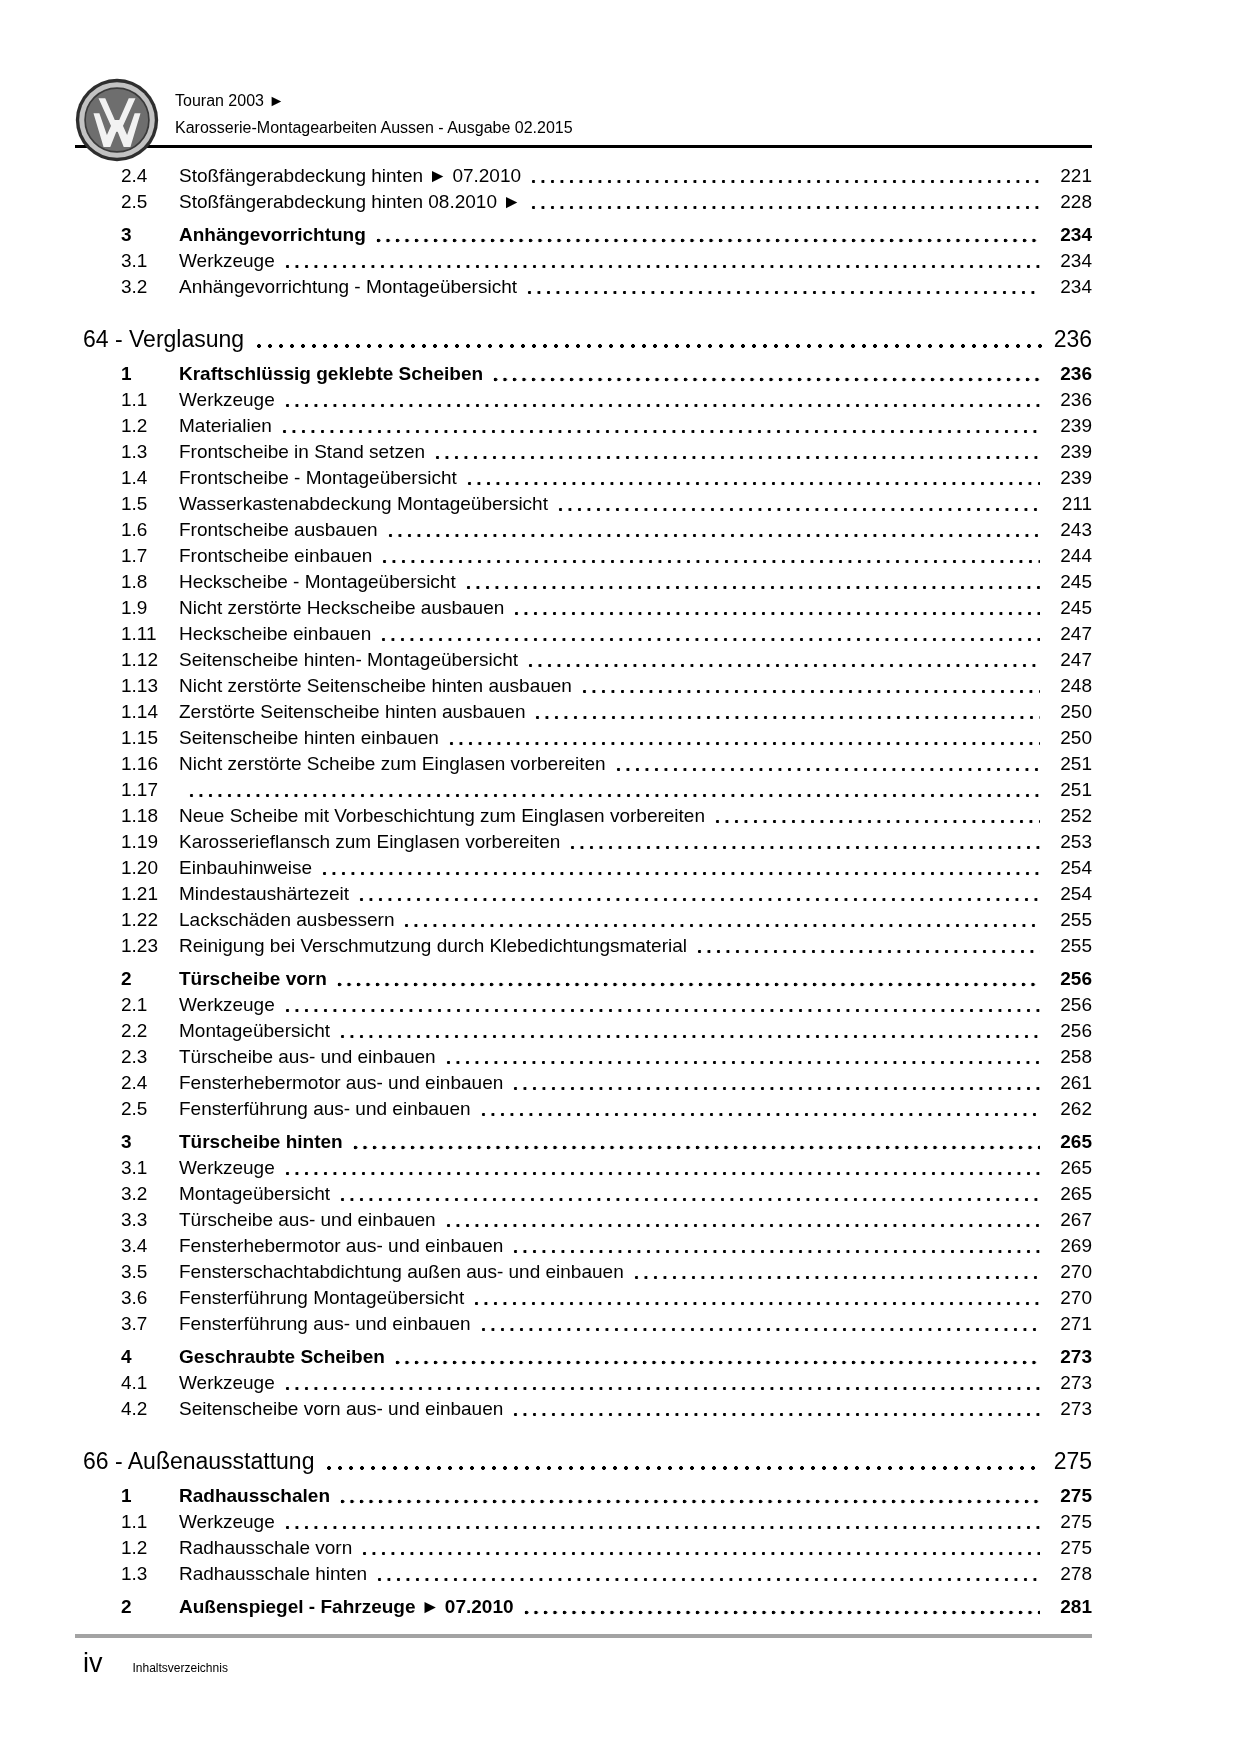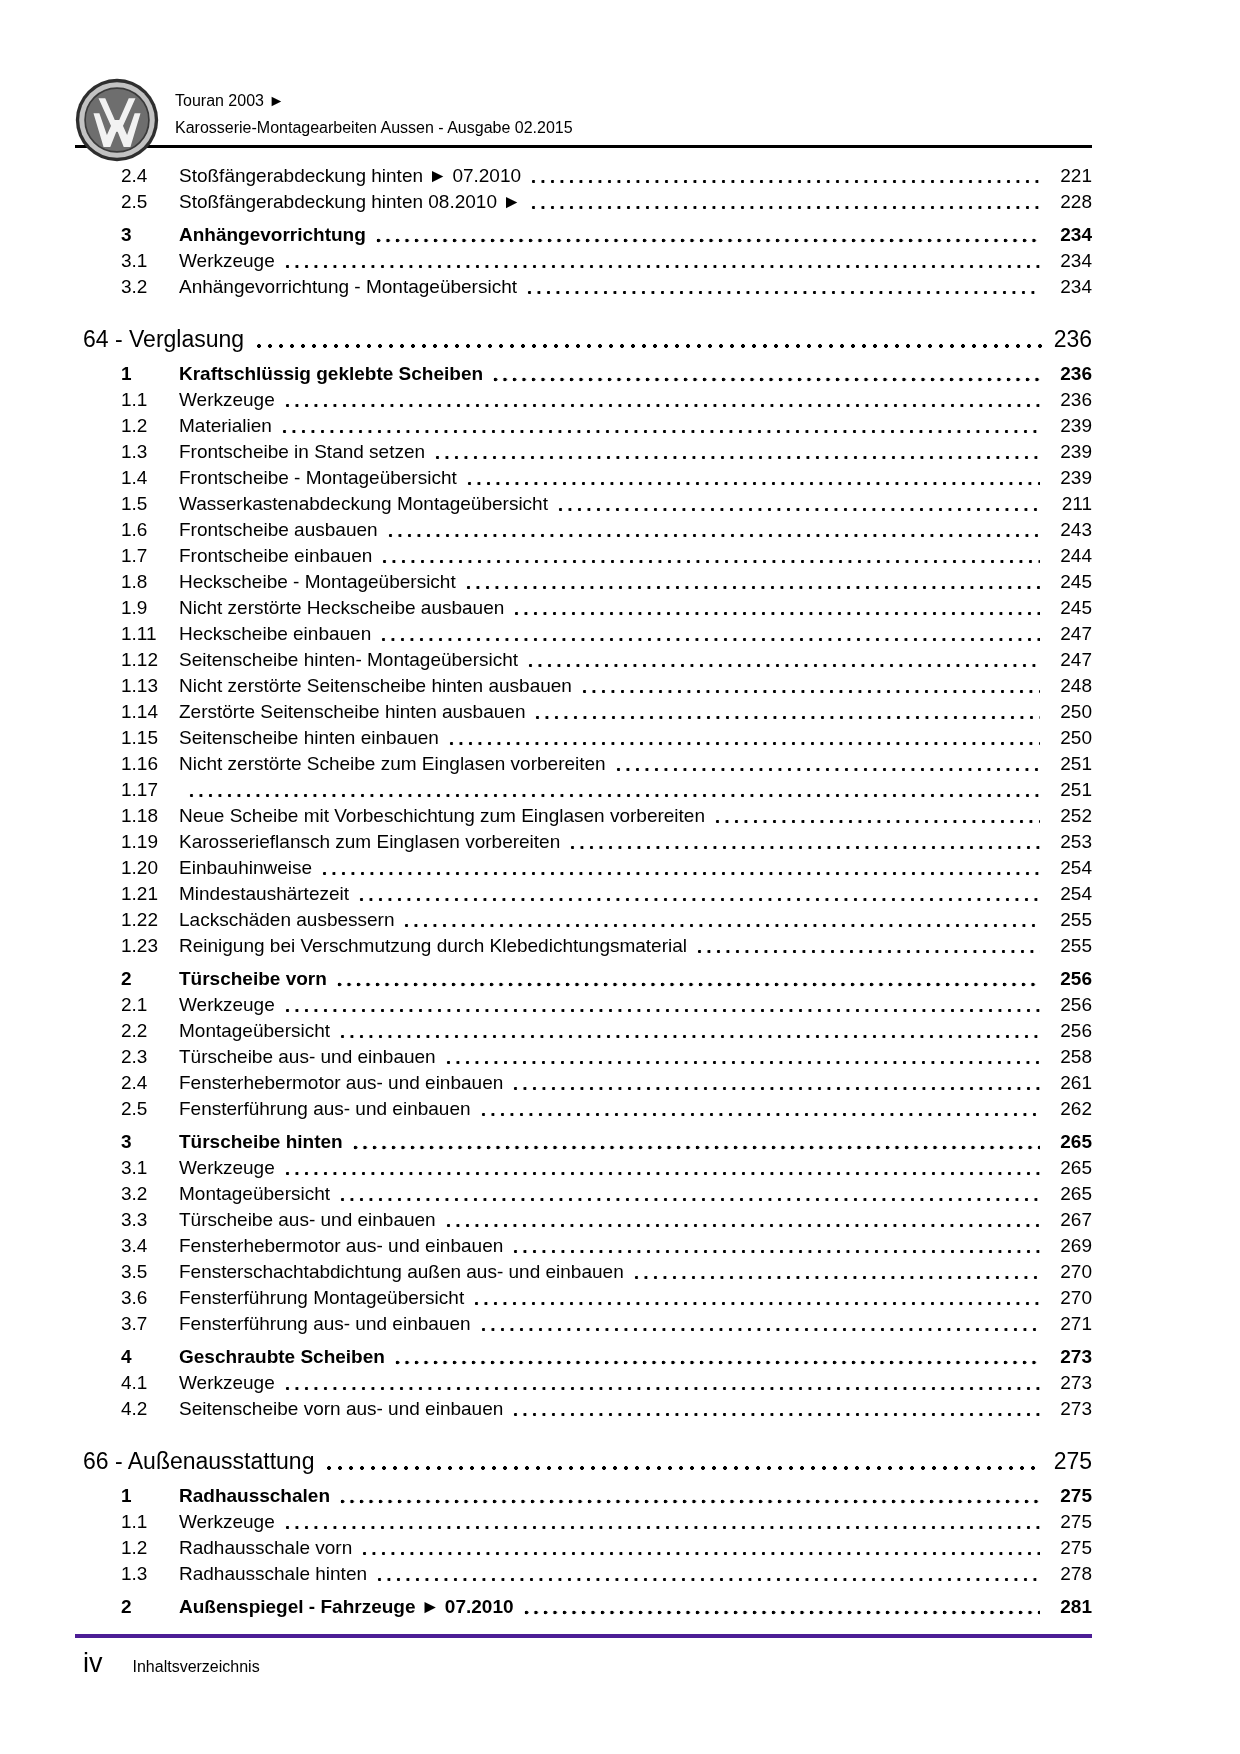--- a/index.html
+++ b/index.html
@@ -70,28 +70,28 @@
     background-repeat: repeat-x;
   }
   .toc-row.bold .toc-leader {
     background-image: radial-gradient(circle at 2.5px 2.5px, #000 1.6px, rgba(0,0,0,0) 2.1px);
   }
   .toc-page { min-width: 46px; text-align: right; flex-shrink: 0; }
   .toc-heading .toc-page { font-size: 23px; }
   
   .footer {
     margin-top: 14px;
-    border-top: 4px solid #4c1d95;
+    border-top: 4px solid #a3a3a3;
     padding-top: 10px;
     display: flex;
     align-items: baseline;
     padding-left: 8px;
   }
   .footer-page-label { font-size: 27px; }
-  .footer-text { font-size: 16px; margin-left: 30px; }
+  .footer-text { font-size: 12px; margin-left: 30px; }
 </style>
 </head>
 <body>
 
 <div class="page">
 
   <div class="header">
     <svg class="logo" viewBox="0 0 100 100" aria-hidden="true">
       <circle cx="50" cy="50" r="49" fill="#2e2e2e"></circle>
       <circle cx="50" cy="50" r="45" fill="#c2c2c2"></circle>

